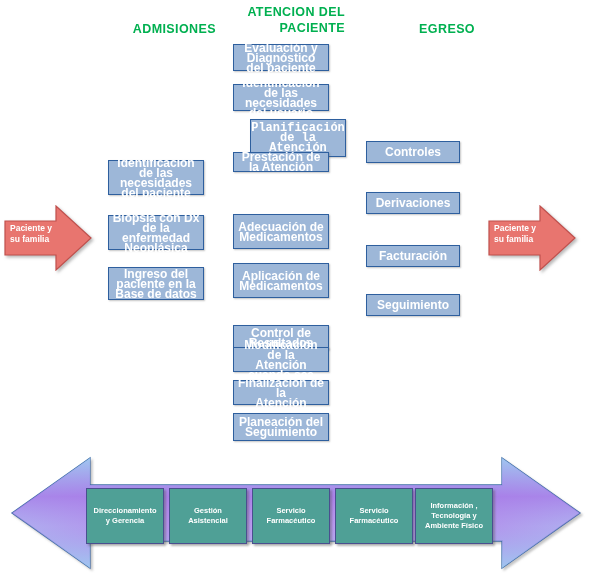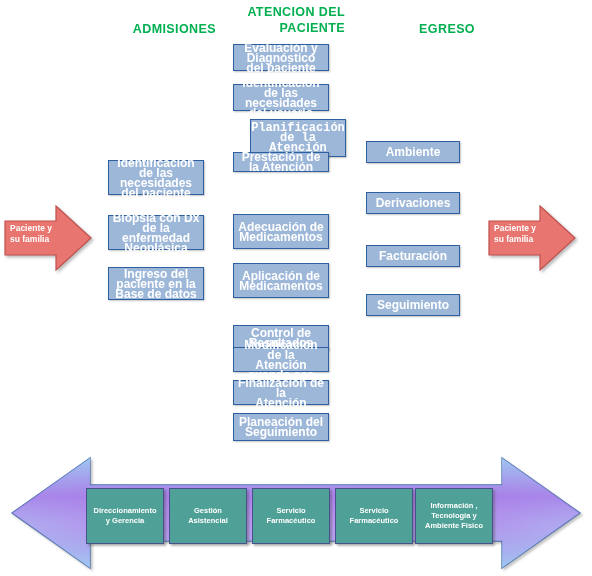--- a/index.html
+++ b/index.html
@@ -173,21 +173,21 @@
 Medicamentos</div>
       <div class="pbox" style="left: 233px; top: 263px; width: 96px; height: 35px;">Aplicación de
 Medicamentos</div>
       <div class="pbox" style="left: 233px; top: 313px; width: 96px; height: 25px; margin-top: 12px;">Control de Resultados</div>
       <div class="pbox" style="left: 233px; top: 347px; width: 96px; height: 25px;">Modificación de la
 Atención cuando sea</div>
       <div class="pbox" style="left: 233px; top: 380px; width: 96px; height: 25px;">Finalización de la
 Atención</div>
       <div class="pbox" style="left: 233px; top: 413px; width: 96px; height: 28px;">Planeación del
 Seguimiento</div>
-      <div class="pbox" style="left: 366px; top: 141px; width: 94px; height: 22px;">Ambiente</div>
+      <div class="pbox" style="left: 366px; top: 141px; width: 94px; height: 22px;">Controles</div>
       <div class="pbox" style="left: 366px; top: 192px; width: 94px; height: 22px;">Derivaciones</div>
       <div class="pbox" style="left: 366px; top: 245px; width: 94px; height: 22px;">Facturación</div>
       <div class="pbox" style="left: 366px; top: 294px; width: 94px; height: 22px;">Seguimiento</div>
     </div>
   <div id="band-boxes-layer">
       <div class="band-box" style="left: 86px; top: 488px; width: 78px; height: 56px;">Direccionamiento
 y Gerencia</div>
       <div class="band-box" style="left: 169px; top: 488px; width: 78px; height: 56px;">Gestión
 Asistencial</div>
       <div class="band-box" style="left: 252px; top: 488px; width: 78px; height: 56px;">Servicio

